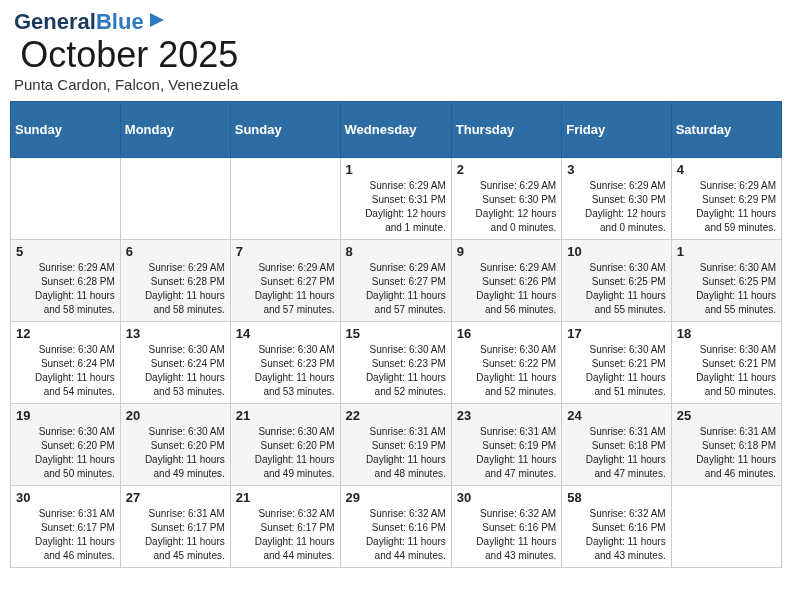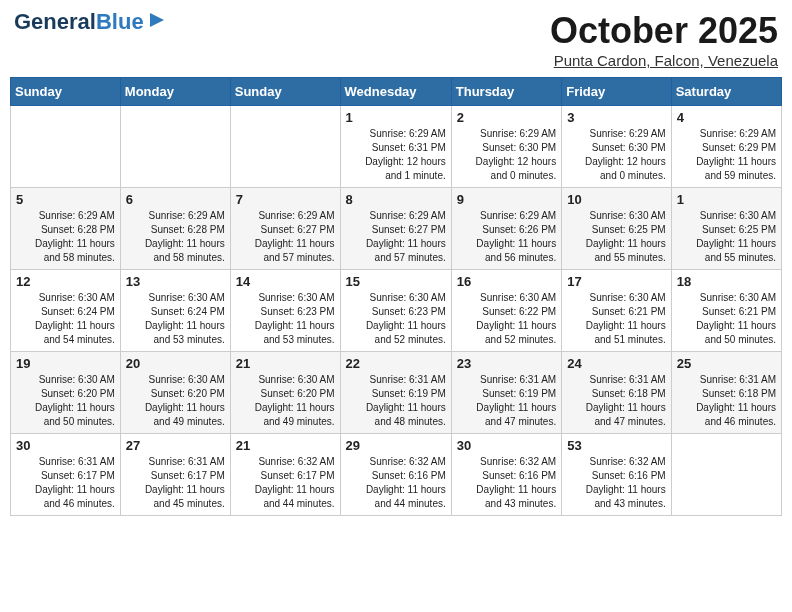--- a/index.html
+++ b/index.html
@@ -9,59 +9,59 @@
       width: 792px;
       min-height: 612px;
       padding: 10px;
     }
     .header {
       display: flex;
       justify-content: space-between;
       align-items: flex-start;
       margin-bottom: 8px;
       padding: 0 4px;
+      flex-direction: column;
     }
     .logo {
       display: flex;
       flex-direction: column;
       align-items: flex-start;
     }
     .logo-text {
       font-size: 22px;
       font-weight: bold;
       color: #1a3a5c;
       line-height: 1.1;
     }
     .logo-text span {
       color: #2e7abf;
     }
     .title-block {
       text-align: right;
     }
     .month-title {
       font-size: 36px;
-      font-weight: bold;
+      font-weight: normal;
       color: #1a1a1a;
     }
     .location {
       font-size: 15px;
       color: #333;
-      text-decoration: underline;
     }
     .calendar {
       width: 100%;
       border-collapse: collapse;
       border: 1px solid #ccc;
     }
     .calendar th {
       background-color: #2e6da4;
       color: #fff;
       font-size: 13px;
       font-weight: bold;
-      padding: 6px 4px;
+      padding: 20px 4px;
       text-align: left;
       border: 1px solid #2060a0;
     }
     .calendar td {
       vertical-align: top;
       padding: 4px 5px;
       border: 1px solid #ccc;
       font-size: 10.5px;
       color: #222;
       width: 113px;
@@ -334,21 +334,21 @@
 and 44 minutes.</div>
         </td>
         <td>
           <span class="day-number">30</span>
           <div class="day-info" style="white-space: pre-line;">Sunrise: 6:32 AM
 Sunset: 6:16 PM
 Daylight: 11 hours
 and 43 minutes.</div>
         </td>
         <td>
-          <span class="day-number">53</span>
+          <span class="day-number">58</span>
           <div class="day-info" style="white-space: pre-line;">Sunrise: 6:32 AM
 Sunset: 6:16 PM
 Daylight: 11 hours
 and 43 minutes.</div>
         </td>
         <td class="empty-cell"></td>
       </tr>
     </tbody>
 </table>
 

